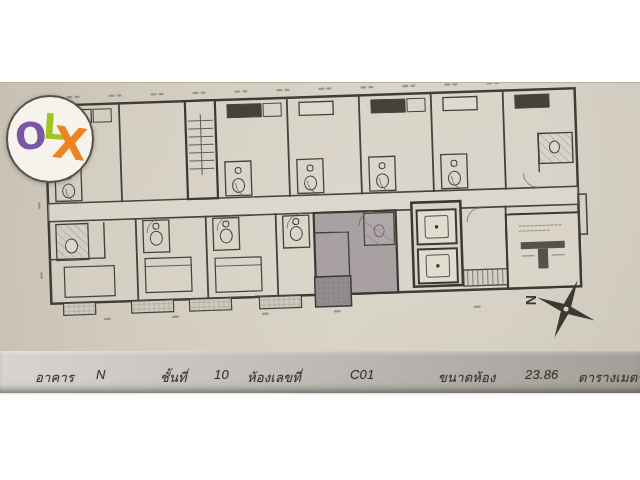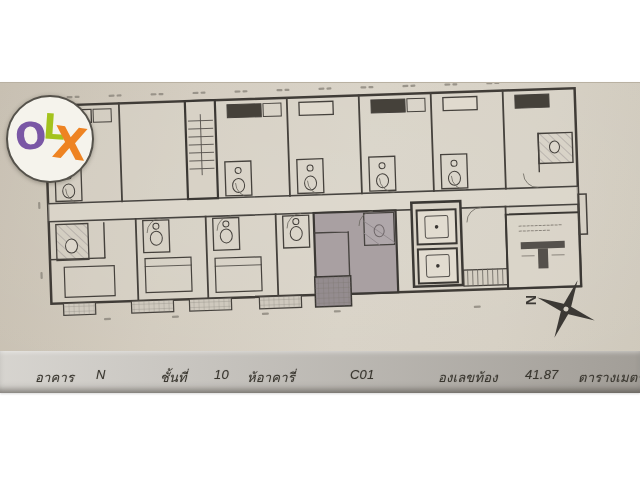--- a/index.html
+++ b/index.html
@@ -235,20 +235,20 @@
       <span class="logo-letter logo-o">O</span>
       <span class="logo-letter logo-l">L</span>
       <span class="logo-letter logo-x">X</span>
     </div>
 
     <div class="footer-band">
       <span style="left:35px">อาคาร</span>
       <span style="left:96px">N</span>
       <span style="left:160px">ชั้นที่</span>
       <span style="left:214px">10</span>
-      <span style="left:247px">ห้อาคารี่</span>
+      <span style="left:247px">ห้องเลขที่</span>
       <span style="left:350px">C01</span>
-      <span style="left:438px">องเลขท้อง</span>
-      <span style="left:525px">41.87</span>
+      <span style="left:438px">ขนาดห้อง</span>
+      <span style="left:525px">23.86</span>
       <span style="left:578px">ตารางเมตร</span>
     </div>
   </div>
 </div>
 
 </body></html>

